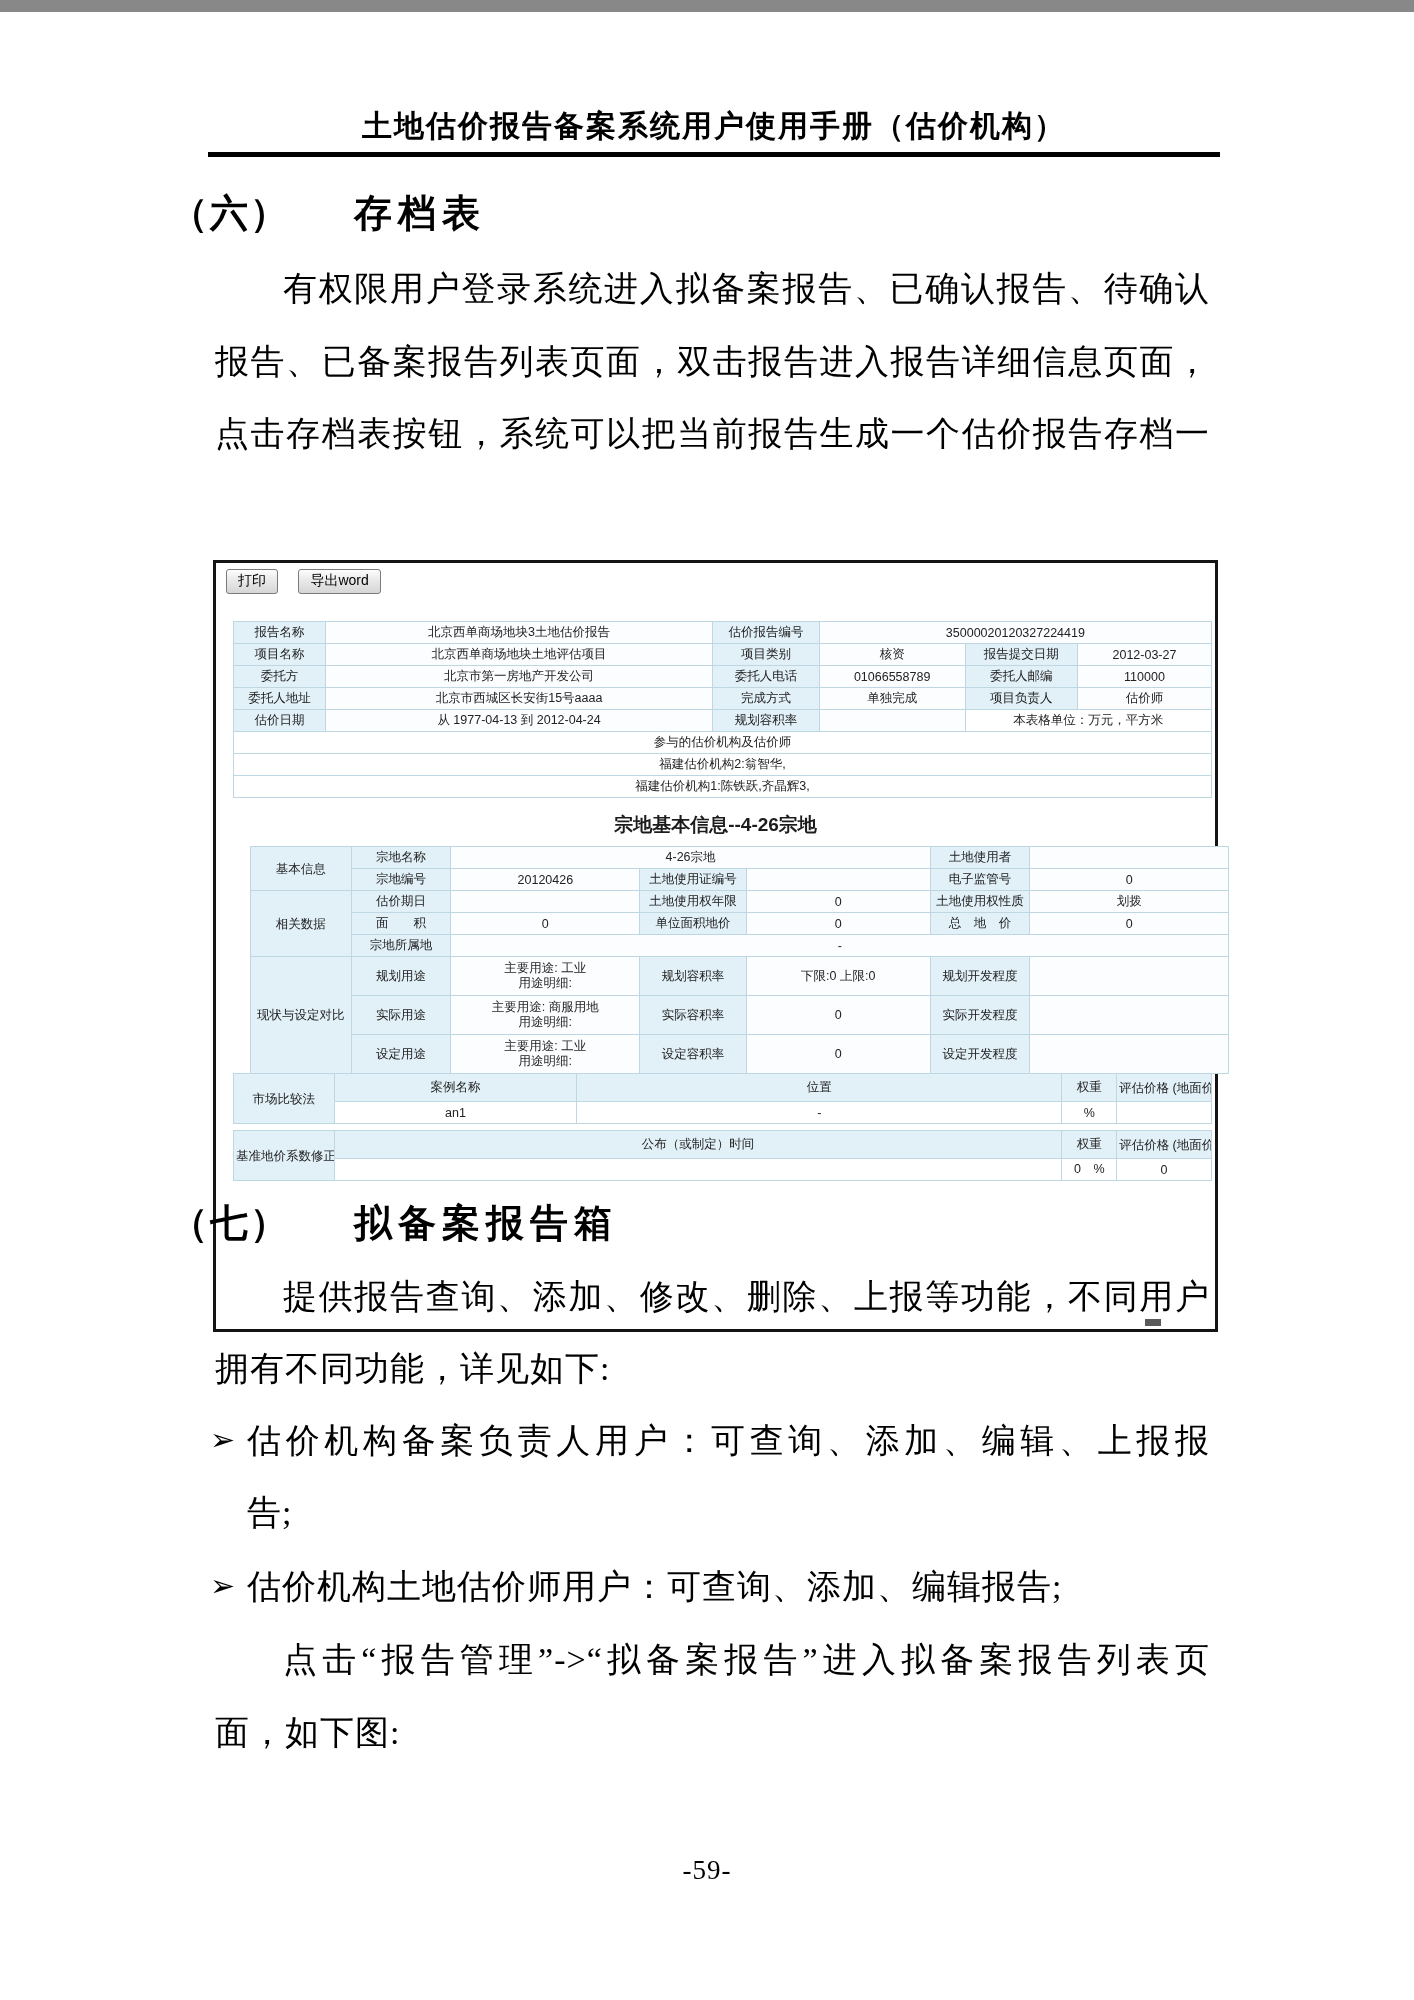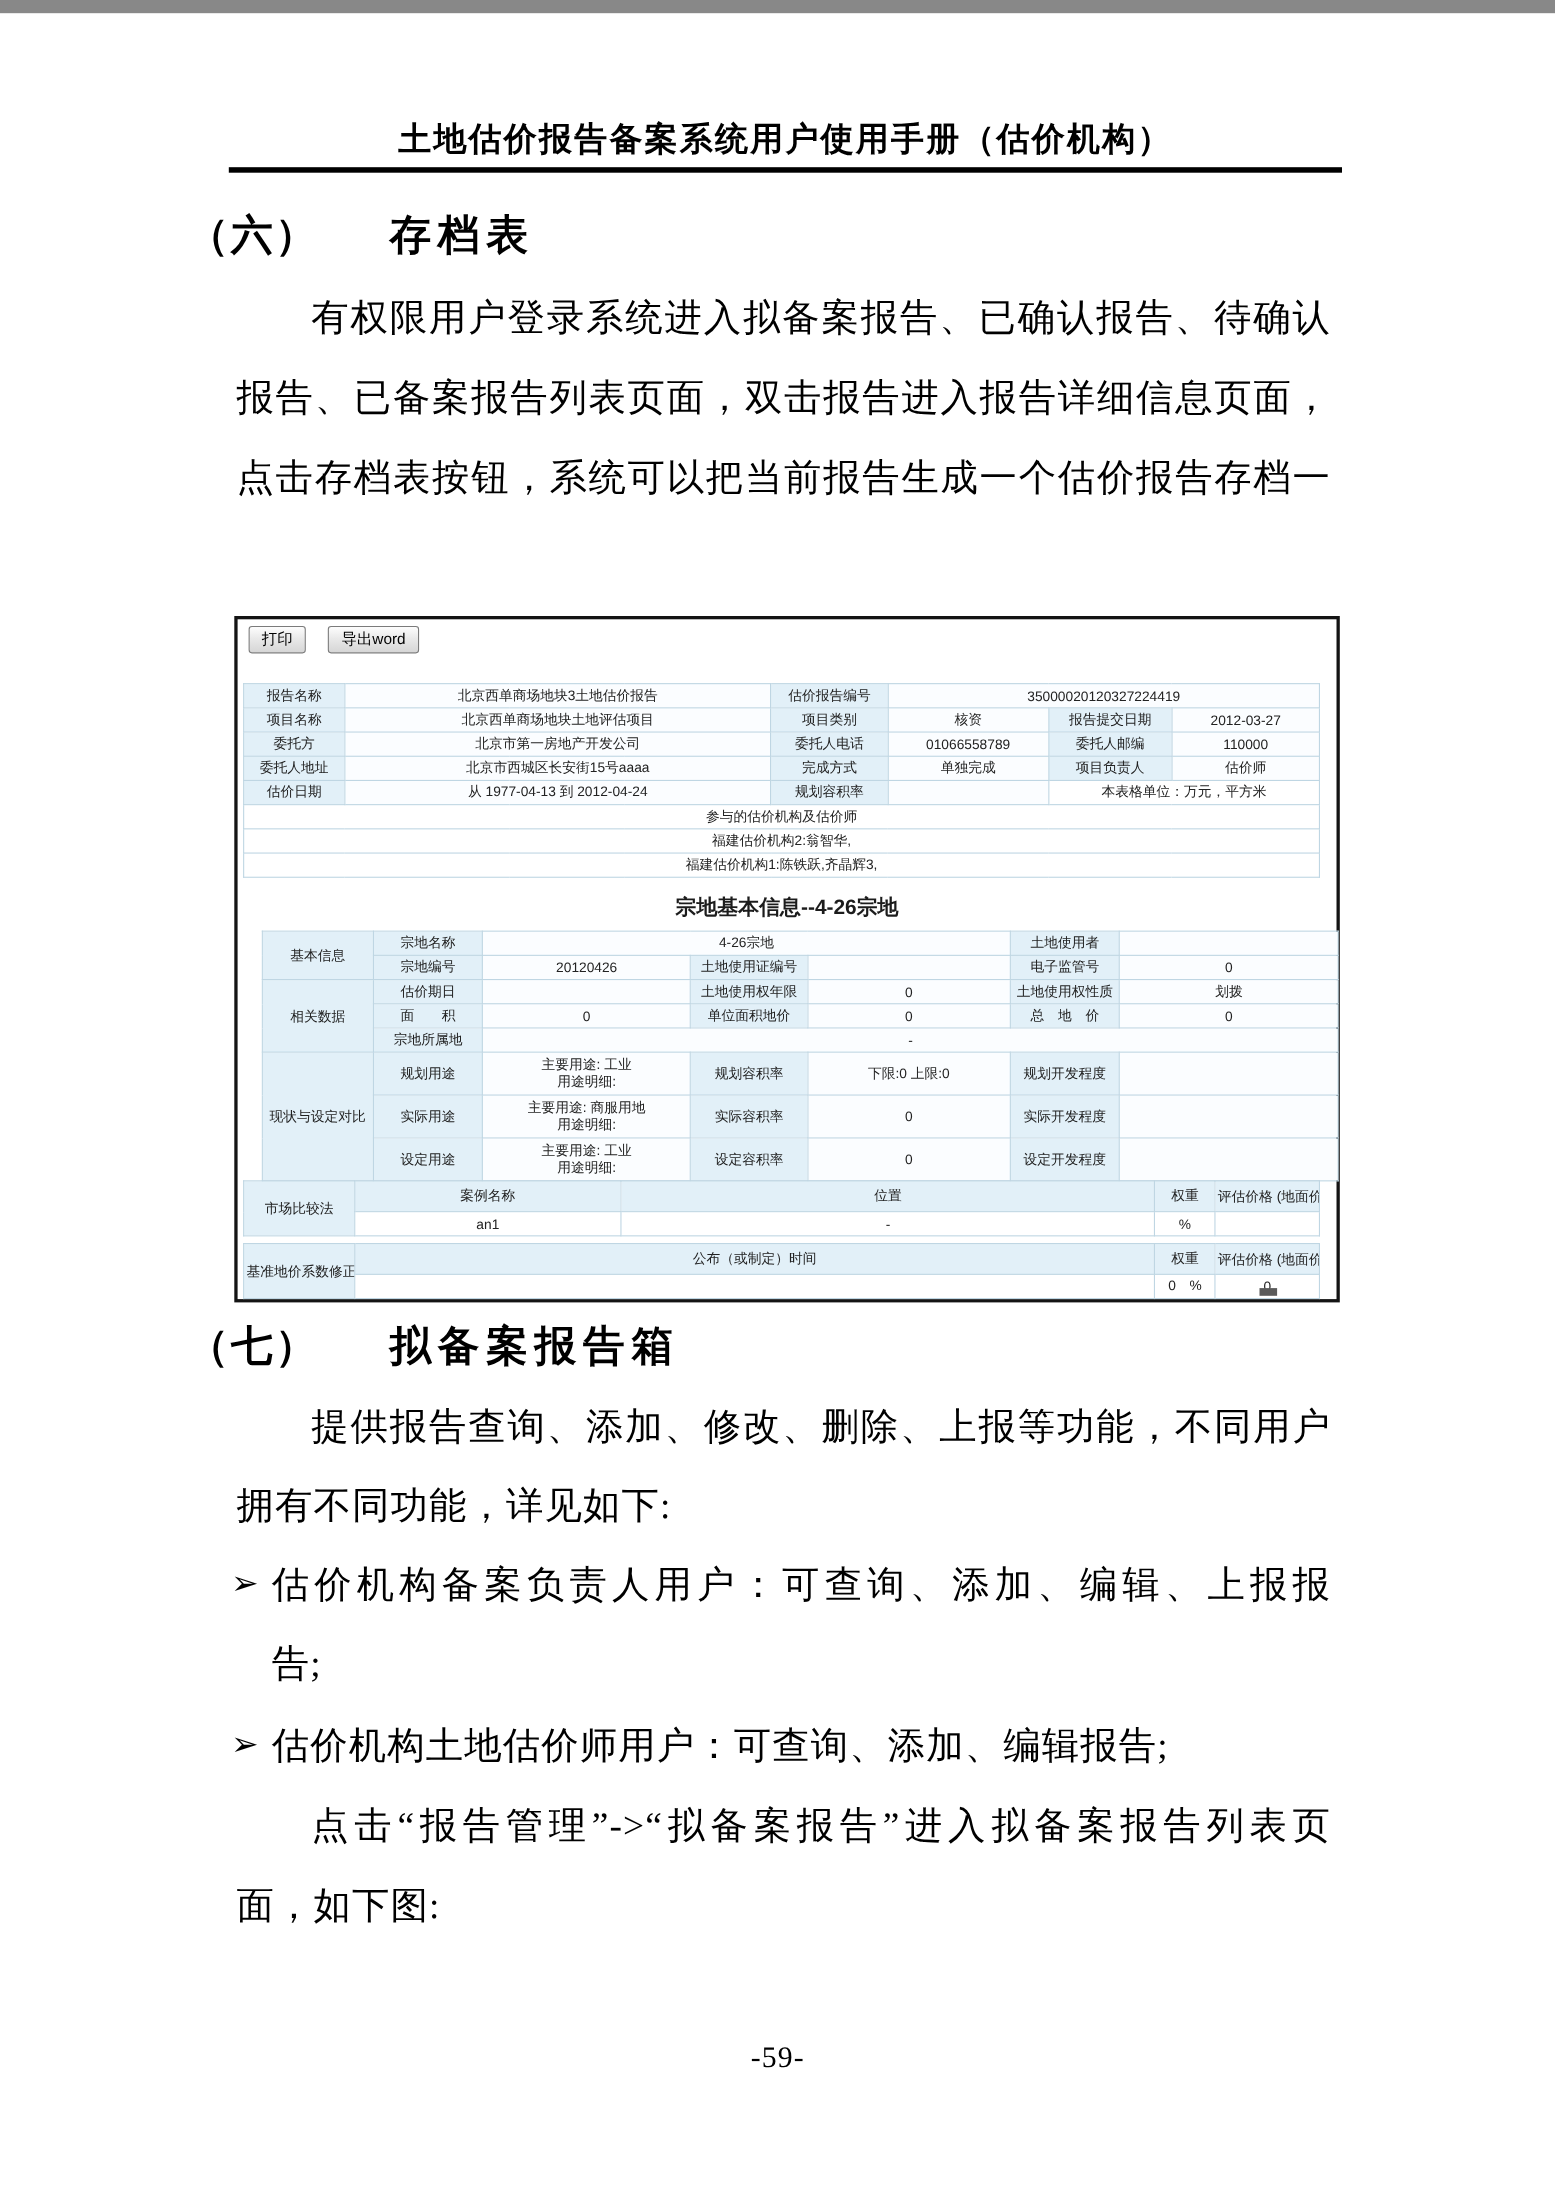--- a/index.html
+++ b/index.html
@@ -26,33 +26,33 @@
   .jl { text-align:justify; text-align-last:justify; white-space:normal; }
   .ind { text-indent:68px; }
   .bullet-line { left:247px; width:963px; }
   .bullet-marker {
     position:absolute; left:210px; font-size:30px; font-family:"DejaVu Sans", sans-serif;
   }
   .page-num { position:absolute; top:1843px; left:0; right:0; text-align:center; font-size:27px; letter-spacing:1px; }
 
   
   .shot {
-    position:absolute; top:548px; left:213px; width:1005px; height:624px;
+    position:absolute; top:548px; left:213px; width:1005px; height:772px;
     border:3px solid #141414; box-sizing:border-box; background:#fff;
     font-family:"Liberation Sans", sans-serif; color:#1c1c1c;text-decoration:underline;
   }
   .btn-row { position:absolute; top:6px; left:10px; }
   .ui-btn {
     display:inline-block; margin-right:16px; padding:2px 11px 3px 11px;
     font-size:14px; color:#000; background:linear-gradient(#fdfdfd,#e9e9e9 45%,#d6d6d6);
     border:1px solid #7b7b7b; border-radius:3px; font-family:"Liberation Sans", sans-serif;
   }
   .shot-title { position:absolute; top:35px; left:0; width:100%; text-align:center;
     font-size:17px; font-weight:bold; }
-  .tblwrap { position:absolute; left:5px; width:979px; }
+  .tblwrap { position:absolute; left:17px; width:979px; }
   .w-upper { top:58px; }
   .parcel-title { position:absolute; top:249px; left:0; width:100%; text-align:center;
     font-size:19px; font-weight:bold; }
   .w-basic { top:283px;padding-left:17px; }
   .w-market { top:510px; }
   .w-bench { top:567px; }
 
   table.grid { border-collapse:collapse; table-layout:fixed; width:100%;
     font-size:12.5px; color:#222; }
   table.grid td {

